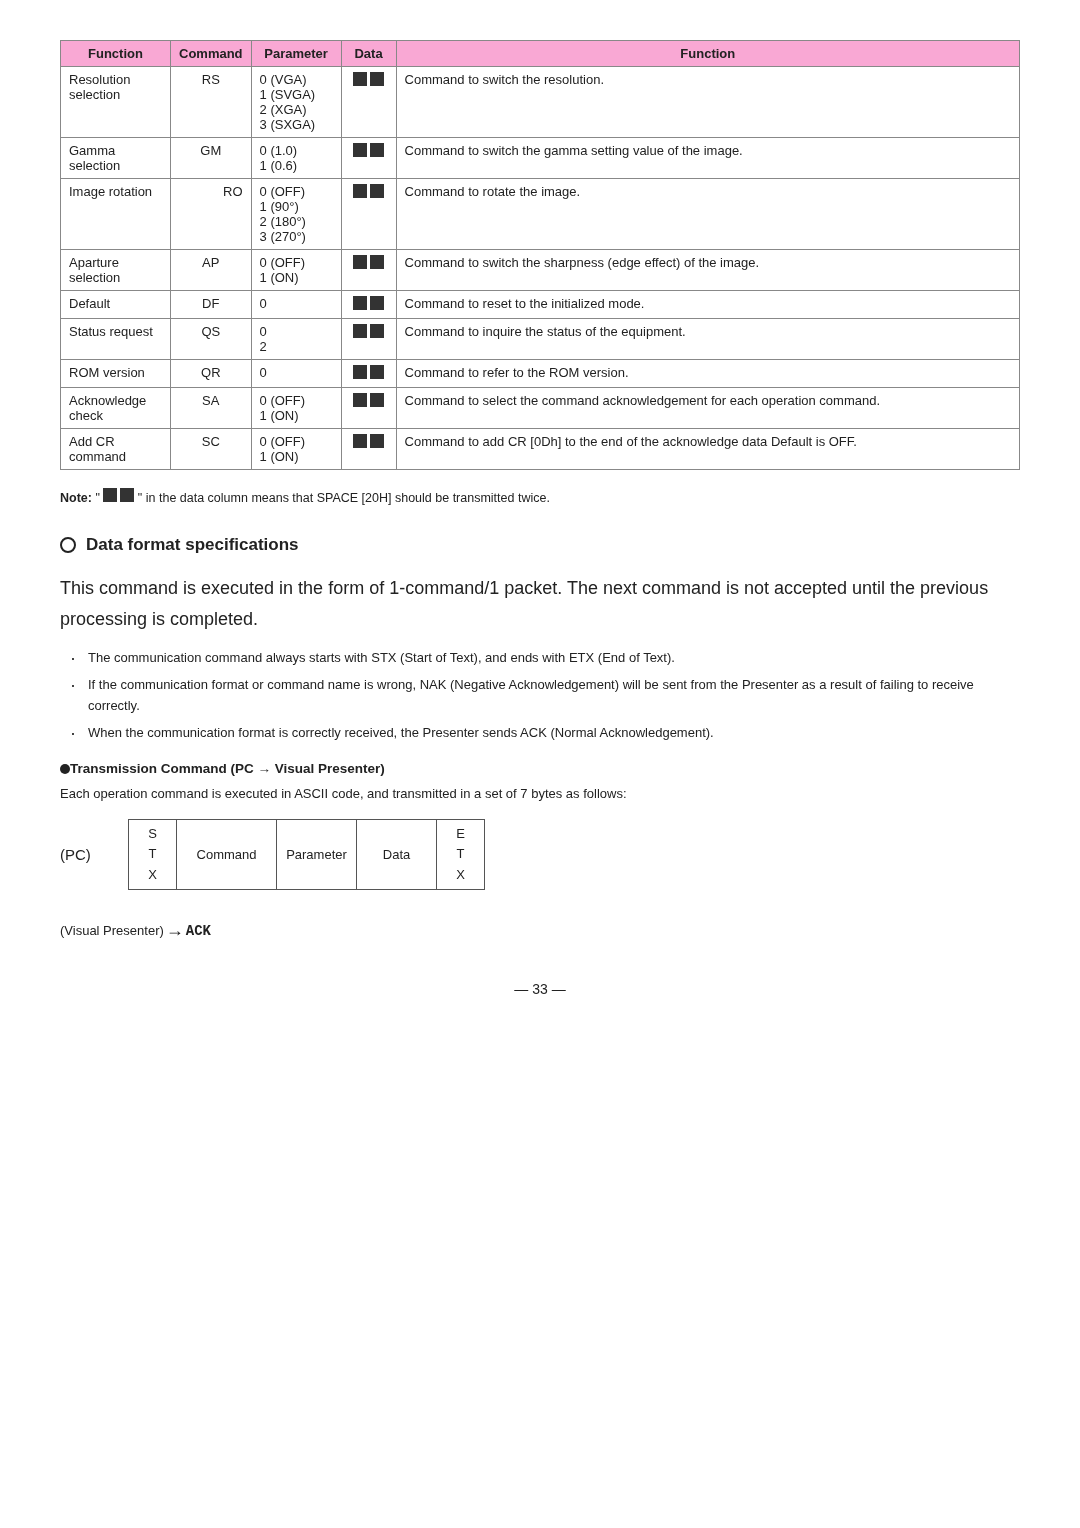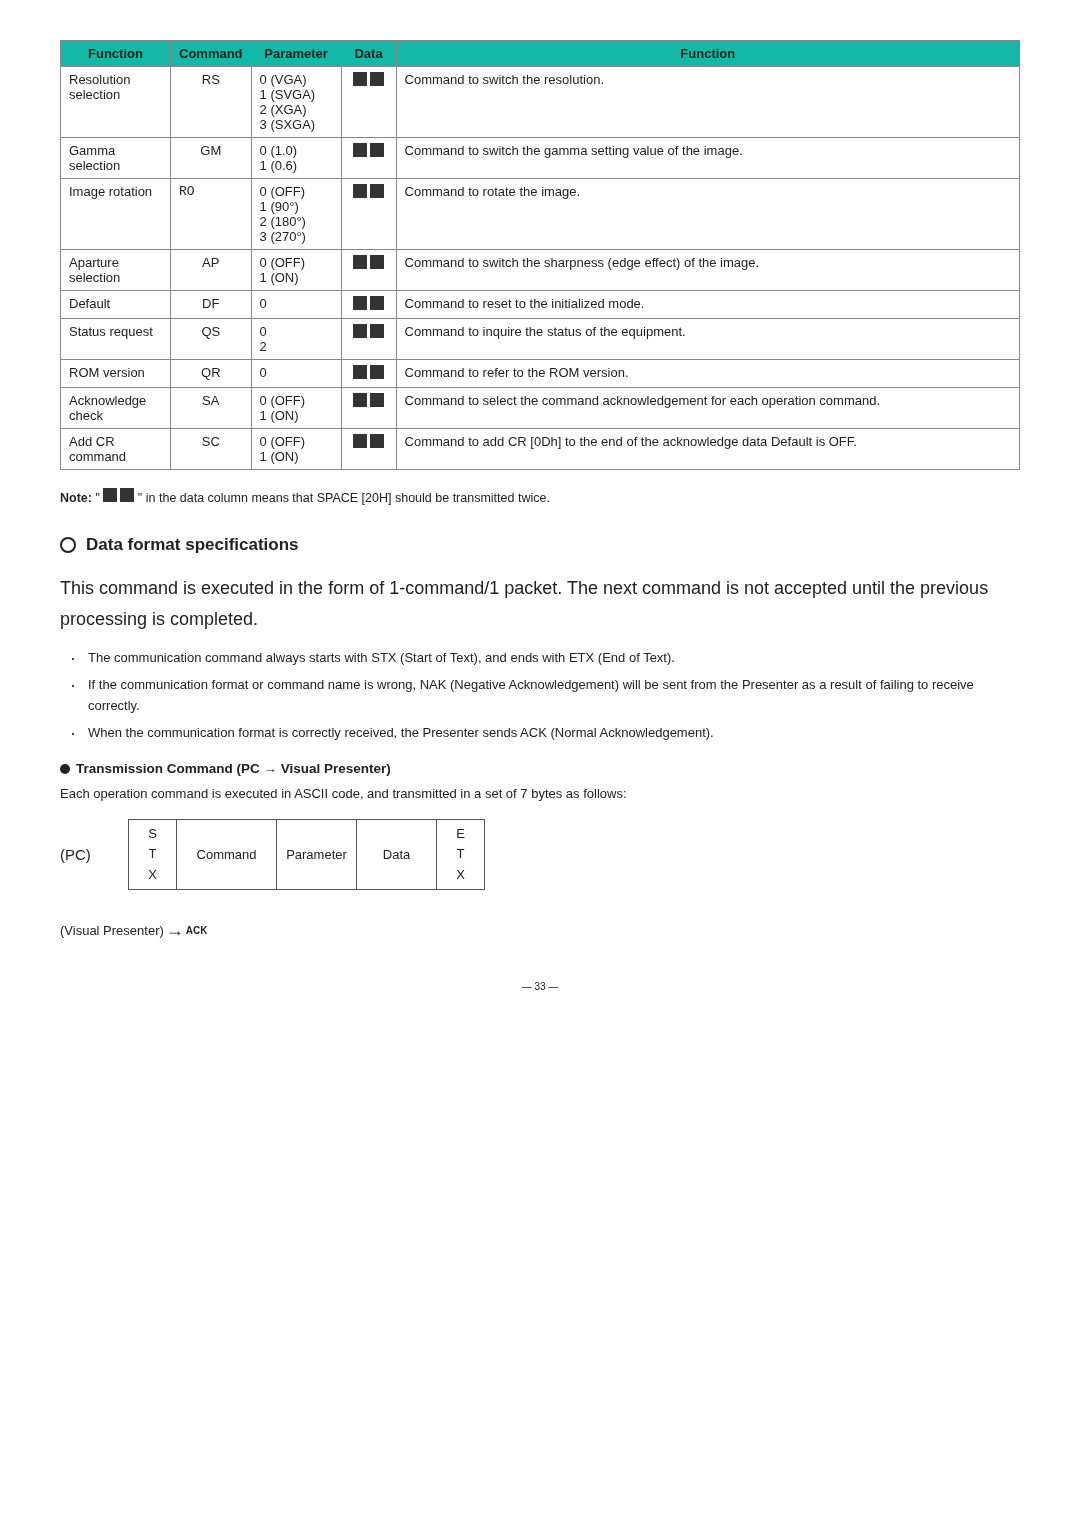--- a/index.html
+++ b/index.html
@@ -16,21 +16,21 @@
       width: 100%;
       border-collapse: collapse;
       margin-bottom: 18px;
     }
     .main-table th, .main-table td {
       border: 1px solid #888;
       padding: 5px 8px;
       vertical-align: top;
     }
     .main-table th {
-      background: #14b8a6;
+      background: #f9a8d4;
       font-weight: bold;
       text-align: center;
     }
     .col-function { width: 110px; }
     .col-command { width: 80px; text-align: center; }
     .col-parameter { width: 90px; }
     .col-data { width: 55px; text-align: center; }
     .col-comments { }
     .data-squares {
       display: inline-flex;
@@ -87,21 +87,20 @@
       left: 0;
       font-size: 18px;
       line-height: 1.2;
     }
     .subsection-title {
       font-weight: bold;
       font-size: 13.5px;
       margin-bottom: 10px;
       display: flex;
       align-items: center;
-      gap: 6px;
     }
     .bullet-circle {
       width: 10px;
       height: 10px;
       background: #222;
       border-radius: 50%;
       display: inline-block;
     }
     .subsection-body {
       font-size: 13px;
@@ -159,26 +158,27 @@
       align-items: center;
       gap: 2px;
       margin-top: 10px;
       font-size: 13px;
     }
     .arrow {
       font-size: 18px;
     }
     .ack-label {
       font-weight: bold;
-      font-size: 10px;
+      font-size: 14px;
+      font-family: Liberation Mono, monospace;
     }
     .page-num {
       text-align: center;
       margin-top: 40px;
-      font-size: 10px;
+      font-size: 14px;
     }
   </style>
 </head>
 <body>
 
 <table class="main-table">
   <thead>
     <tr>
       <th class="col-function">Function</th>
       <th class="col-command">Command</th>
@@ -203,21 +203,21 @@
         <td style="text-align: center;">GM</td>
         <td>0 (1.0)<br>1 (0.6)</td>
         <td style="text-align: center;"><div class="data-squares">
             <span class="sq"></span>
             <span class="sq"></span>
           </div></td>
         <td>Command to switch the gamma setting value of the image.</td>
       </tr>
       <tr>
         <td>Image rotation</td>
-        <td style="text-align: left; font-family: Liberation Mono, monospace;">RO</td>
+        <td style="text-align: right;">RO</td>
         <td>0 (OFF)<br>1 (90°)<br>2 (180°)<br>3 (270°)</td>
         <td style="text-align: center;"><div class="data-squares">
             <span class="sq"></span>
             <span class="sq"></span>
           </div></td>
         <td>Command to rotate the image.</td>
       </tr>
       <tr>
         <td>Aparture<br>selection</td>
         <td style="text-align: center;">AP</td>

